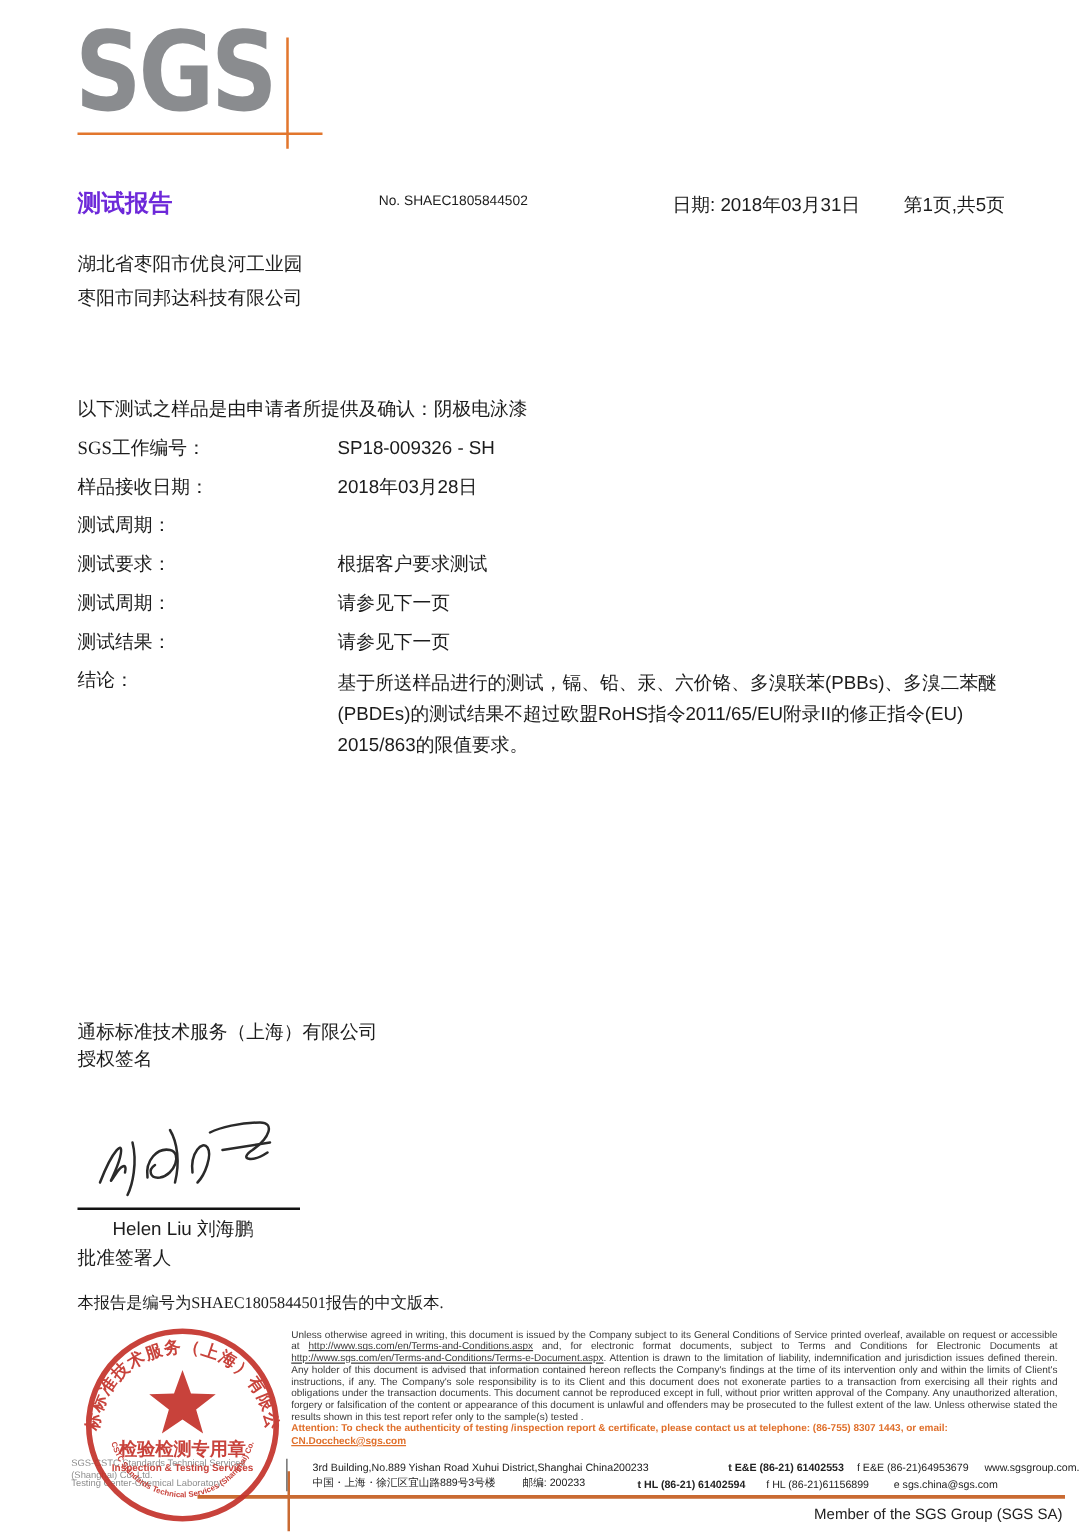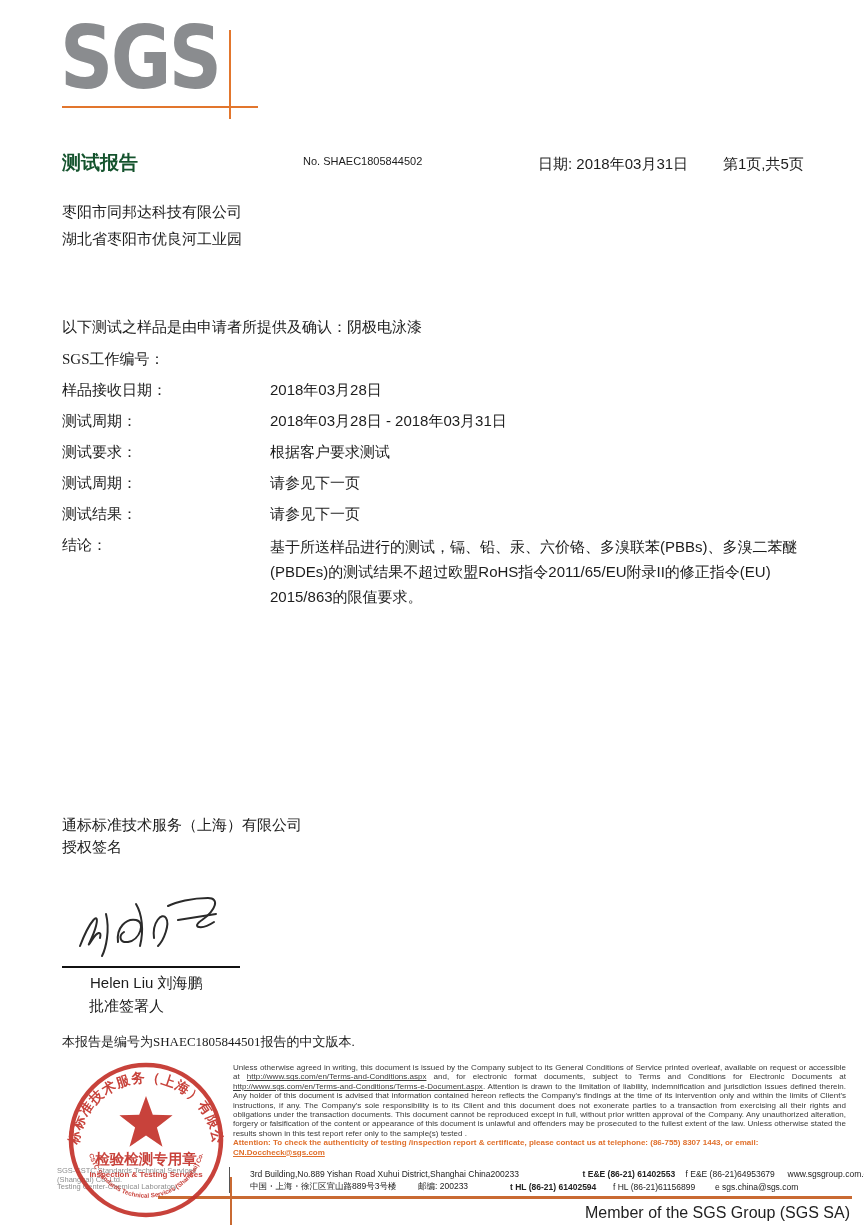--- a/index.html
+++ b/index.html
@@ -10,40 +10,40 @@
   
   .logo-wrap{position:absolute;left:60px;top:14px;width:200px;height:100px;}
   .logo-text{
     display:block;font-family:"DejaVu Sans", sans-serif;font-weight:bold;
     font-size:88px;line-height:1;color:#8a8c8f;letter-spacing:-3px;
     transform:scaleX(0.84);transform-origin:left top;
   }
   .logo-underline{position:absolute;left:62px;top:106px;width:196px;height:2px;background:#e2762d;}
   .logo-vline{position:absolute;left:229px;top:30px;width:2px;height:89px;background:#e2762d;}
   
-  .doc-title{position:absolute;left:62px;top:150px;font-size:19px;font-weight:bold;color:#14532d;}
+  .doc-title{position:absolute;left:62px;top:150px;font-size:19px;font-weight:bold;color:#6d28d9;}
   .report-no{position:absolute;left:303px;top:155px;font-size:11px;}
   .hdr-date{position:absolute;left:538px;top:155px;font-size:15px;}
   .hdr-pages{position:absolute;left:723px;top:155px;font-size:15px;}
   
   .applicant{position:absolute;left:62px;top:199px;font-size:15px;line-height:27px;font-family:"Liberation Serif", serif;}
   
   .statement{position:absolute;left:62px;top:318px;font-size:15px;font-family:"Liberation Serif", serif;}
   .fields{position:absolute;left:62px;top:348px;width:748px;font-size:15px;}
   .frow{display:flex;margin-bottom:9px;}
   .flabel{width:208px;flex:0 0 208px;font-family:"Liberation Serif", serif;line-height:22px;}
   .fvalue{flex:1;line-height:22px;}
   .fvalue.multiline{line-height:25px;}
   
   .sign-company{position:absolute;left:62px;top:816px;font-size:15px;font-family:"Liberation Serif", serif;}
   .sign-auth{position:absolute;left:62px;top:838px;font-size:15px;font-family:"Liberation Serif", serif;}
   .signature-svg{position:absolute;left:66px;top:886px;}
   .sign-line{position:absolute;left:62px;top:966px;width:178px;height:2px;background:#111;}
   .signer-name{position:absolute;left:62px;top:974px;font-size:15px;margin-left:28px;}
-  .signer-title{position:absolute;left:62px;top:997px;font-size:15px;font-family:Liberation Serif, serif;margin-left:27px;}
+  .signer-title{position:absolute;left:62px;top:997px;font-size:15px;font-family:Liberation Serif, serif;}
   .cn-note{position:absolute;left:62px;top:1033px;font-size:13px;font-family:"Liberation Serif", serif;}
   
   .stamp-svg{position:absolute;left:64px;top:1058px;z-index:3;opacity:.92;pointer-events:none;}
   .lab-name{position:absolute;left:57px;top:1166px;z-index:1;font-size:7.5px;color:#8e8e8e;width:175px;line-height:9px;}
   .lab-dept{position:absolute;left:57px;top:1182px;z-index:1;font-size:7.5px;color:#8e8e8e;width:175px;line-height:9px;}
   .legal{
     position:absolute;left:233px;top:1063px;width:613px;
     font-size:8px;line-height:9.4px;color:#3a3a3a;text-align:justify;
   }
   .legal .lnk{text-decoration:underline;}
@@ -54,56 +54,56 @@
     font-size:8.5px;color:#222;border-left:1px solid #555;padding-left:20px;
   }
   .addr-row{display:flex;height:13px;align-items:center;white-space:nowrap;}
   .addr-c1{flex:0 0 168px;}
   .addr-c2{flex:0 0 92px;}
   .addr-c3{flex:0 0 103px;font-weight:bold;}
   .addr-c4{flex:0 0 102px;}
   .addr-c5{flex:1;}
   .footer-orange-line{position:absolute;left:158px;top:1196px;width:694px;height:3px;background:#c96a32;}
   .footer-orange-vline{position:absolute;left:230px;top:1177px;width:2px;height:48px;background:#c96a32;}
-  .member{position:absolute;right:14px;top:1204px;font-size:16px;color:#222;}
+  .member{position:absolute;right:14px;top:1204px;font-size:12px;color:#222;}
 </style>
 </head>
 <body>
 
 <div class="page">
 
   <div class="logo-wrap">
     <span class="logo-text">SGS</span>
   </div>
   <div class="logo-underline"></div>
   <div class="logo-vline"></div>
 
   <div class="doc-title">测试报告</div>
   <div class="report-no">No. SHAEC1805844502</div>
   <div class="hdr-date">日期: 2018年03月31日</div>
   <div class="hdr-pages">第1页,共5页</div>
 
   <div class="applicant">
+    <div>湖北省枣阳市优良河工业园</div>
     <div>枣阳市同邦达科技有限公司</div>
-    <div>湖北省枣阳市优良河工业园</div>
   </div>
 
   <div class="statement">以下测试之样品是由申请者所提供及确认：阴极电泳漆</div>
 
   <div class="fields">
     <div class="frow">
       <div class="flabel">SGS工作编号：</div>
+      <div class="fvalue">SP18-009326 - SH</div>
     </div>
     <div class="frow">
       <div class="flabel">样品接收日期：</div>
       <div class="fvalue">2018年03月28日</div>
     </div>
     <div class="frow">
       <div class="flabel">测试周期：</div>
-      <div class="fvalue">2018年03月28日 - 2018年03月31日</div>
     </div>
     <div class="frow">
       <div class="flabel">测试要求：</div>
       <div class="fvalue">根据客户要求测试</div>
     </div>
     <div class="frow">
       <div class="flabel">测试周期：</div>
       <div class="fvalue">请参见下一页</div>
     </div>
     <div class="frow">

